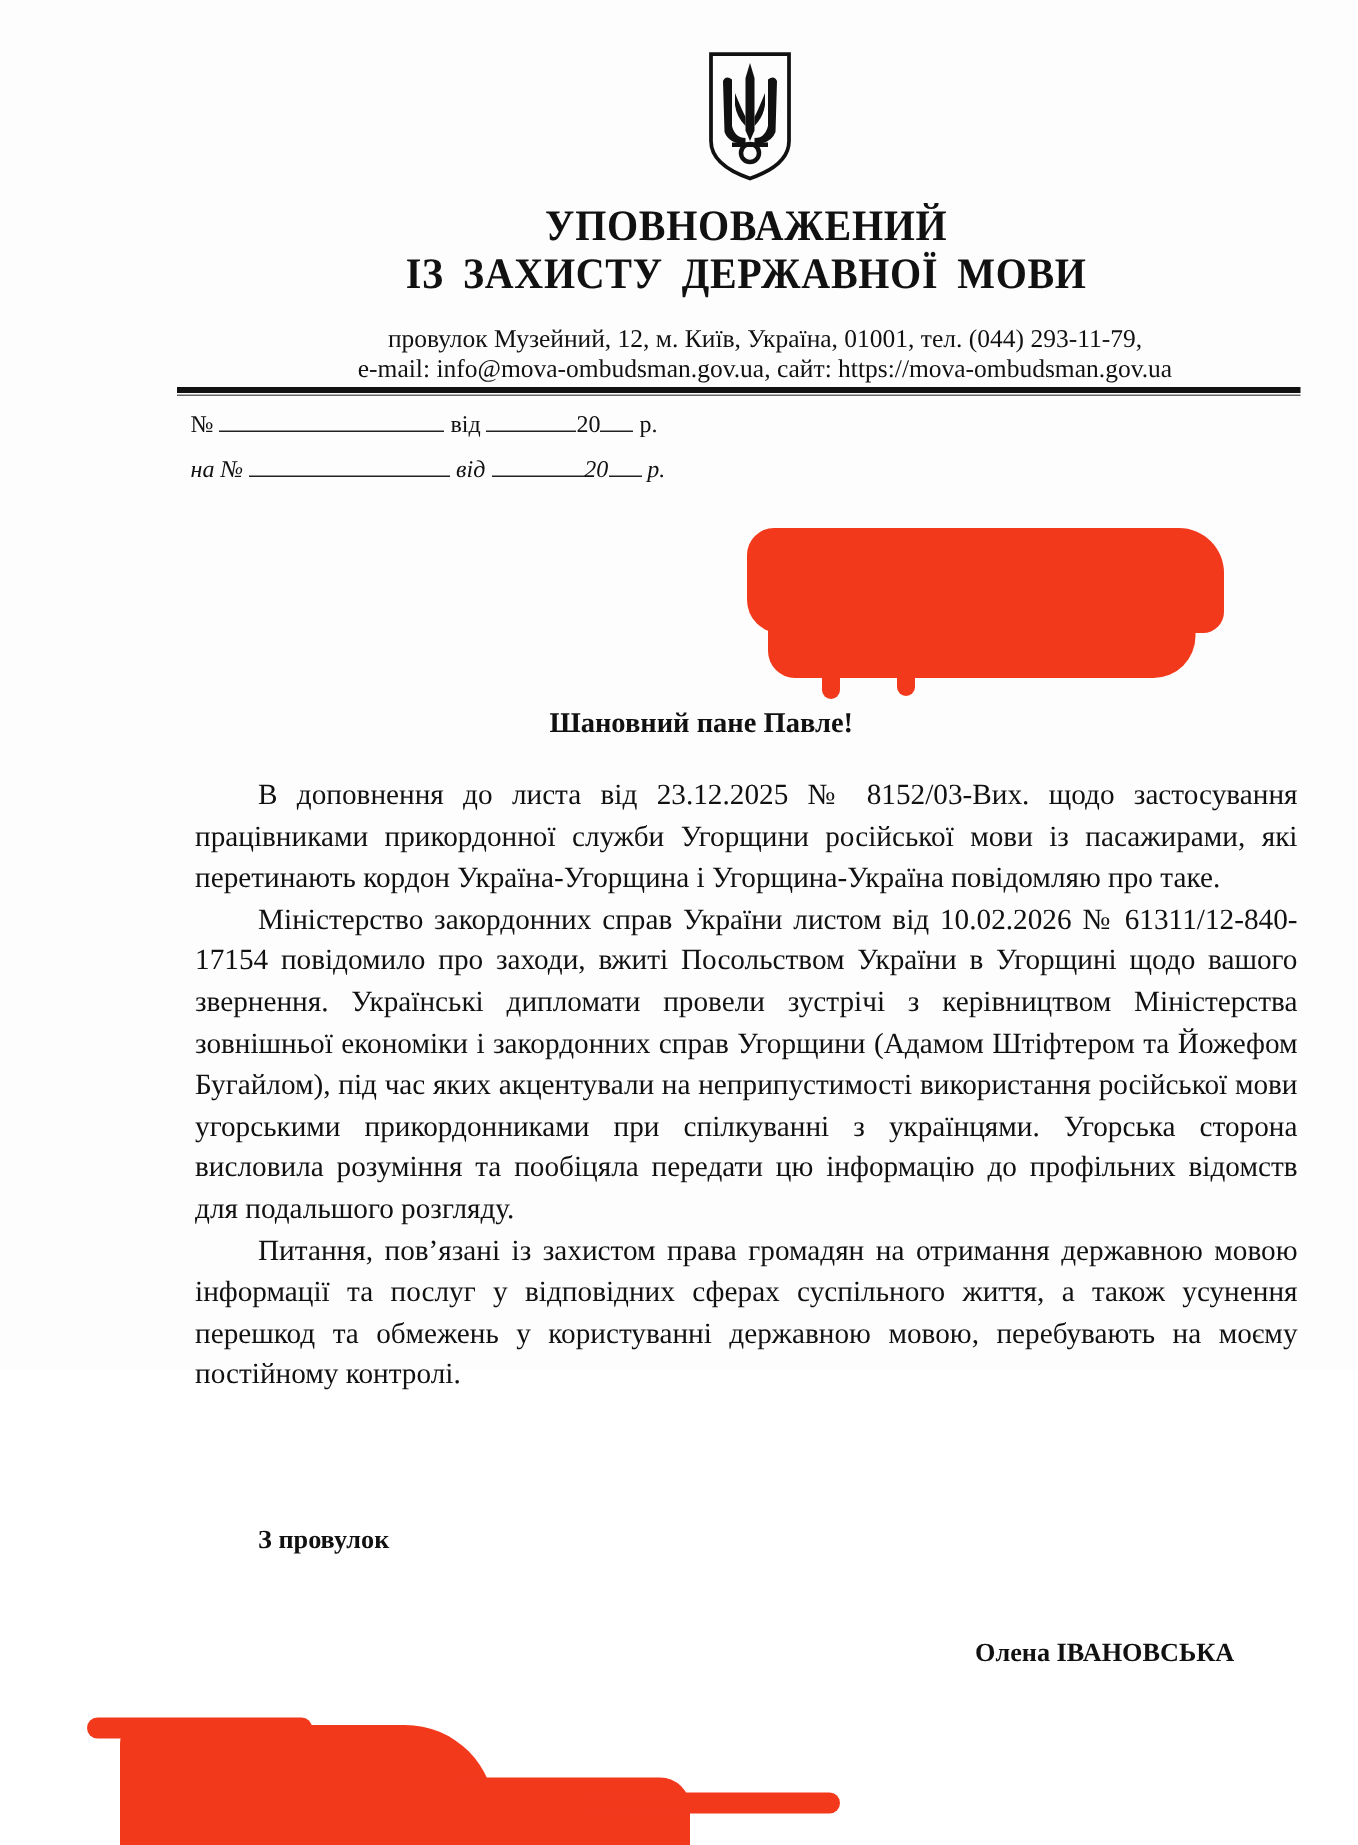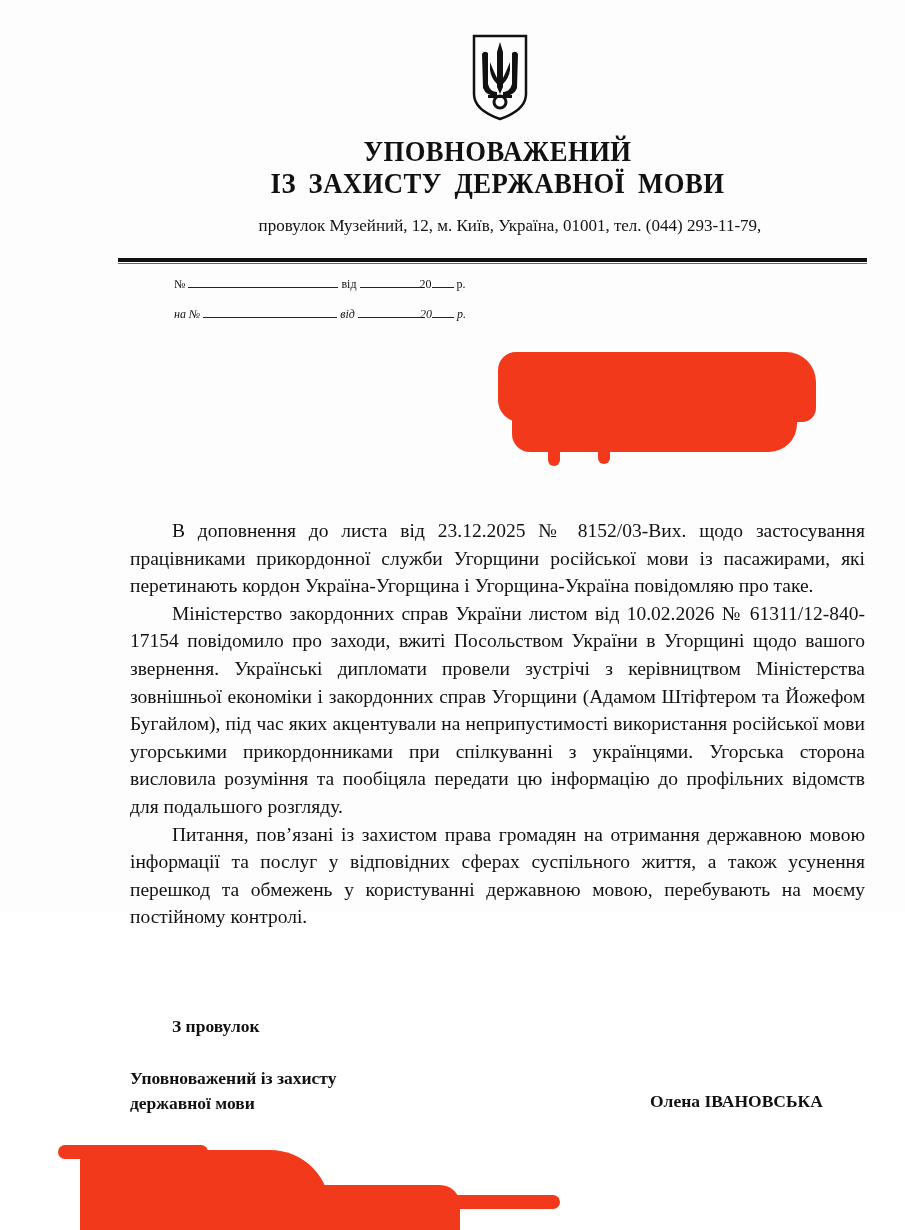--- a/index.html
+++ b/index.html
@@ -9,21 +9,21 @@
   .emblem { position:absolute; left:470px; top:32px; width:60px; height:90px; }
   .org-title { position:absolute; left:0; width:905px; text-align:center; font-weight:bold;
                font-size:29px; letter-spacing:0.5px; transform:scaleX(0.92); }
   .org-title.l1 { top:135px; left:45px; }
   .org-title.l2 { top:167px; left:45px; word-spacing:6px; }
   .contacts { position:absolute; left:180px; width:660px; text-align:center; font-size:17px; line-height:20px; }
   .contacts.c1 { top:216px; }
   .contacts.c2 { top:236px; }
   .rule-thick { position:absolute; left:118px; top:258px; width:749px; height:4px; background:#111; }
   .rule-thin { position:absolute; left:118px; top:263px; width:749px; height:1px; background:#666; }
-  .regline { position:absolute; left:127px; font-size:12px;margin-left:47px; }
+  .regline { position:absolute; left:127px; font-size:16px; }
   .regline.r1 { top:273px; }
   .regline.r2 { top:303px; font-style:italic;font-family:Liberation Serif, serif; }
   .regline .blank { display:inline-block; border-bottom:1px solid #222; height:14px; vertical-align:baseline; }
   .addressee { position:absolute; left:562px; top:338px; font-weight:bold; font-size:18px;margin-top:16px; }
   .redact { position:absolute; background:#f2391c; }
   .greeting { position:absolute; left:0; width:905px; top:472px; text-align:center; font-weight:bold; font-size:19px; padding-left:30px; box-sizing:border-box;}
   .body { position:absolute; left:130px; width:735px; top:517px; font-size:19.5px; line-height:27.6px; text-align:justify; }
   .body p { margin:0; text-indent:42px; }
   .regards { position:absolute; left:172px; top:1016px; font-weight:bold; font-size:17.5px; }
   .sig-title { position:absolute; left:130px; top:1066px; font-weight:bold; font-size:17.5px; line-height:25px; }
@@ -42,20 +42,21 @@
     <path d="M20 30 Q24 40 27 46 L27 52 Q21 46 20 38 Z" fill="#111"></path>
     <path d="M40 30 Q36 40 33 46 L33 52 Q39 46 40 38 Z" fill="#111"></path>
     <circle cx="30" cy="70" r="6" fill="none" stroke="#111" stroke-width="3"></circle>
     <rect x="18" y="63" width="24" height="3" fill="#111"></rect>
   </svg>
 
   <div class="org-title l1">УПОВНОВАЖЕНИЙ</div>
   <div class="org-title l2">ІЗ ЗАХИСТУ ДЕРЖАВНОЇ МОВИ</div>
 
   <div class="contacts c1">провулок Музейний, 12, м. Київ, Україна, 01001, тел. (044) 293-11-79,</div>
+  <div class="contacts c2">e-mail: info@mova-ombudsman.gov.ua, сайт: https://mova-ombudsman.gov.ua</div>
 
   <div class="rule-thick"></div>
   <div class="rule-thin"></div>
 
   <div class="regline r1">
     <span>№</span>
     <span class="blank" style="width:150px;"></span>
     <span>від</span>
     <span class="blank" style="width:60px;"></span><span>20</span><span class="blank" style="width:22px;"></span>
     <span>р.</span>
@@ -68,32 +69,29 @@
     <span>р.</span>
   </div>
 
   <div class="addressee">Павлу Коробчук…</div>
 
   <div class="redact" style="left:498px; top:352px; width:318px; height:70px; border-radius:18px 30px 14px 22px;"></div>
   <div class="redact" style="left:512px; top:400px; width:285px; height:52px; border-radius:10px 20px 28px 18px;"></div>
   <div class="redact" style="left:548px; top:440px; width:12px; height:26px; border-radius:6px;"></div>
   <div class="redact" style="left:598px; top:440px; width:12px; height:24px; border-radius:6px;"></div>
 
+  <div class="greeting">Шановний пане Павле!</div>
 
   <div class="body">
     <p>В доповнення до листа від 23.12.2025 № 8152/03-Вих. щодо застосування працівниками прикордонної служби Угорщини російської мови із пасажирами, які перетинають кордон Україна-Угорщина і Угорщина-Україна повідомляю про таке.</p>
     <p>Міністерство закордонних справ України листом від 10.02.2026 № 61311/12-840-17154 повідомило про заходи, вжиті Посольством України в Угорщині щодо вашого звернення. Українські дипломати провели зустрічі з керівництвом Міністерства зовнішньої економіки і закордонних справ Угорщини (Адамом Штіфтером та Йожефом Бугайлом), під час яких акцентували на неприпустимості використання російської мови угорськими прикордонниками при спілкуванні з українцями. Угорська сторона висловила розуміння та пообіцяла передати цю інформацію до профільних відомств для подальшого розгляду.</p>
     <p>Питання, пов’язані із захистом права громадян на отримання державною мовою інформації та послуг у відповідних сферах суспільного життя, а також усунення перешкод та обмежень у користуванні державною мовою, перебувають на моєму постійному контролі.</p>
   </div>
 
   <div class="regards">З провулок</div>
-  <div class="sig-title">
-    <div>Уповноважений із захисту</div>
-    <div>державної мови</div>
-  </div>
   <div class="sig-name">Олена ІВАНОВСЬКА</div>
 
   <div class="redact" style="left:58px; top:1145px; width:150px; height:14px; border-radius:7px;"></div>
   <div class="redact" style="left:80px; top:1150px; width:250px; height:80px; border-radius:12px 60px 0 0;"></div>
   <div class="redact" style="left:300px; top:1185px; width:160px; height:45px; border-radius:6px 20px 0 0;"></div>
   <div class="redact" style="left:380px; top:1195px; width:180px; height:14px; border-radius:7px;"></div>
 
 </div>
 
 </body></html>

